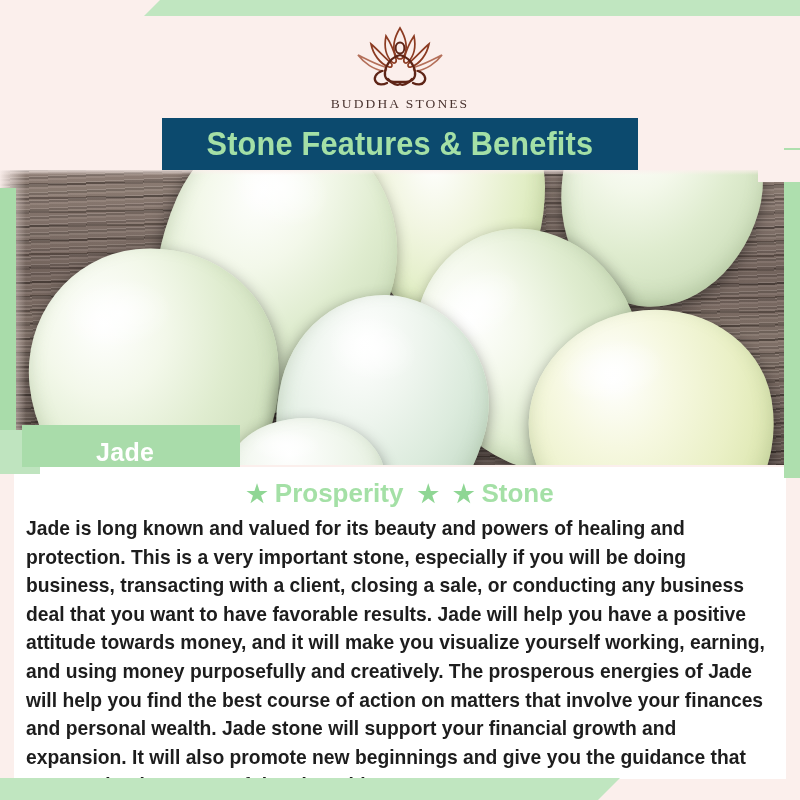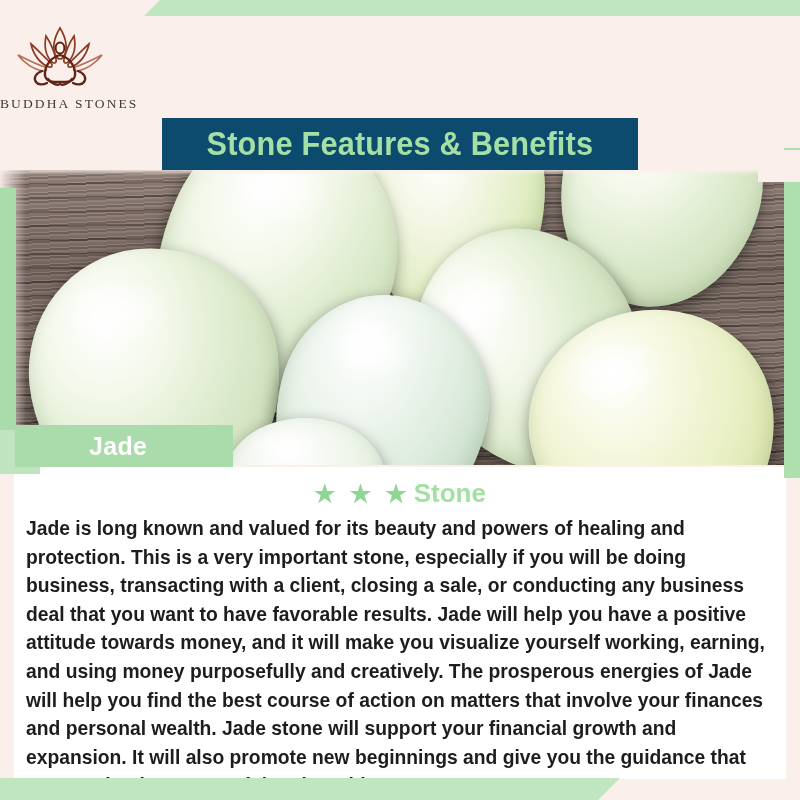--- a/index.html
+++ b/index.html
@@ -39,21 +39,21 @@
     z-index:5;
   }
   .ribbon-right-b {
     position:absolute; right:0; top:150px; width:42px; height:32px;
     background:#fbefec; z-index:5;
   }
 
   
   .logo-wrap {
     position:absolute; top:22px; left:0; width:800px;
-    display:flex; flex-direction:column; align-items:flex-start; z-index:3;
+    display:flex; flex-direction:column; align-items:center; z-index:3;
   }
   .logo-mark { width:120px; height:70px; }
   .logo-text {
     margin-top:4px;
     font-family:"Liberation Serif", serif;
     font-size:13.5px; letter-spacing:2.1px; color:#4a3430; font-weight:400;
   }
 
   
   .title-band {
@@ -111,23 +111,23 @@
   .s7{ left:560px; top:-92px; width:200px; height:230px; border-radius:48% 52% 50% 50%/44% 46% 54% 56%; transform:rotate(16deg); }
   .s8{ left:225px; top:248px; width:160px; height:120px; border-radius:50%;
        background:radial-gradient(ellipse at 40% 30%, #ffffff, #e9f2e4 60%, #cfe0c6 100%); }
   .photo-fade-l{ position:absolute; left:0; top:0; width:26px; height:100%;
        background:linear-gradient(to right, rgba(251,239,236,.95), rgba(251,239,236,0)); }
   .photo-fade-t{ position:absolute; left:0; top:0; width:100%; height:5px;
        background:linear-gradient(to bottom, rgba(251,239,236,.8), rgba(251,239,236,0)); }
 
   
   .jade-label {
-    position:absolute; top:425px; left:15px; width:218px; height:42px;
+    position:absolute; top:425px; left:22px; width:218px; height:42px;
     background:#a9dcaa; z-index:7;
-    display:flex; align-items:center;
+    display:flex; align-items:flex-end;
   }
   .jade-text {
     font-family:"Liberation Sans Narrow","Liberation Sans", sans-serif;
     font-weight:700; font-size:25px; color:#ffffff; padding-left:74px;
     letter-spacing:.3px;
   }
 
   
   .panel {
     position:absolute; top:467px; left:14px; width:772px; height:312px;
@@ -198,20 +198,21 @@
 </div>
 
 <div class="jade-label">
   <span class="jade-text">Jade</span>
 </div>
 
 <div class="panel">
   <div class="keywords">
     <span class="kw">
       <span class="star">★</span>
+      <span>Prosperity</span>
     </span>
     <span class="kw">
       <span class="star">★</span>
     </span>
     <span class="kw">
       <span class="star">★</span>
       <span>Stone</span>
     </span>
   </div>
   <div class="body-text">Jade is long known and valued for its beauty and powers of healing and protection. This is a very important stone, especially if you will be doing business, transacting with a client, closing a sale, or conducting any business deal that you want to have favorable results. Jade will help you have a positive attitude towards money, and it will make you visualize yourself working, earning, and using money purposefully and creatively. The prosperous energies of Jade will help you find the best course of action on matters that involve your finances and personal wealth. Jade stone will support your financial growth and expansion. It will also promote new beginnings and give you the guidance that you need to be successful and wealthy!</div>

